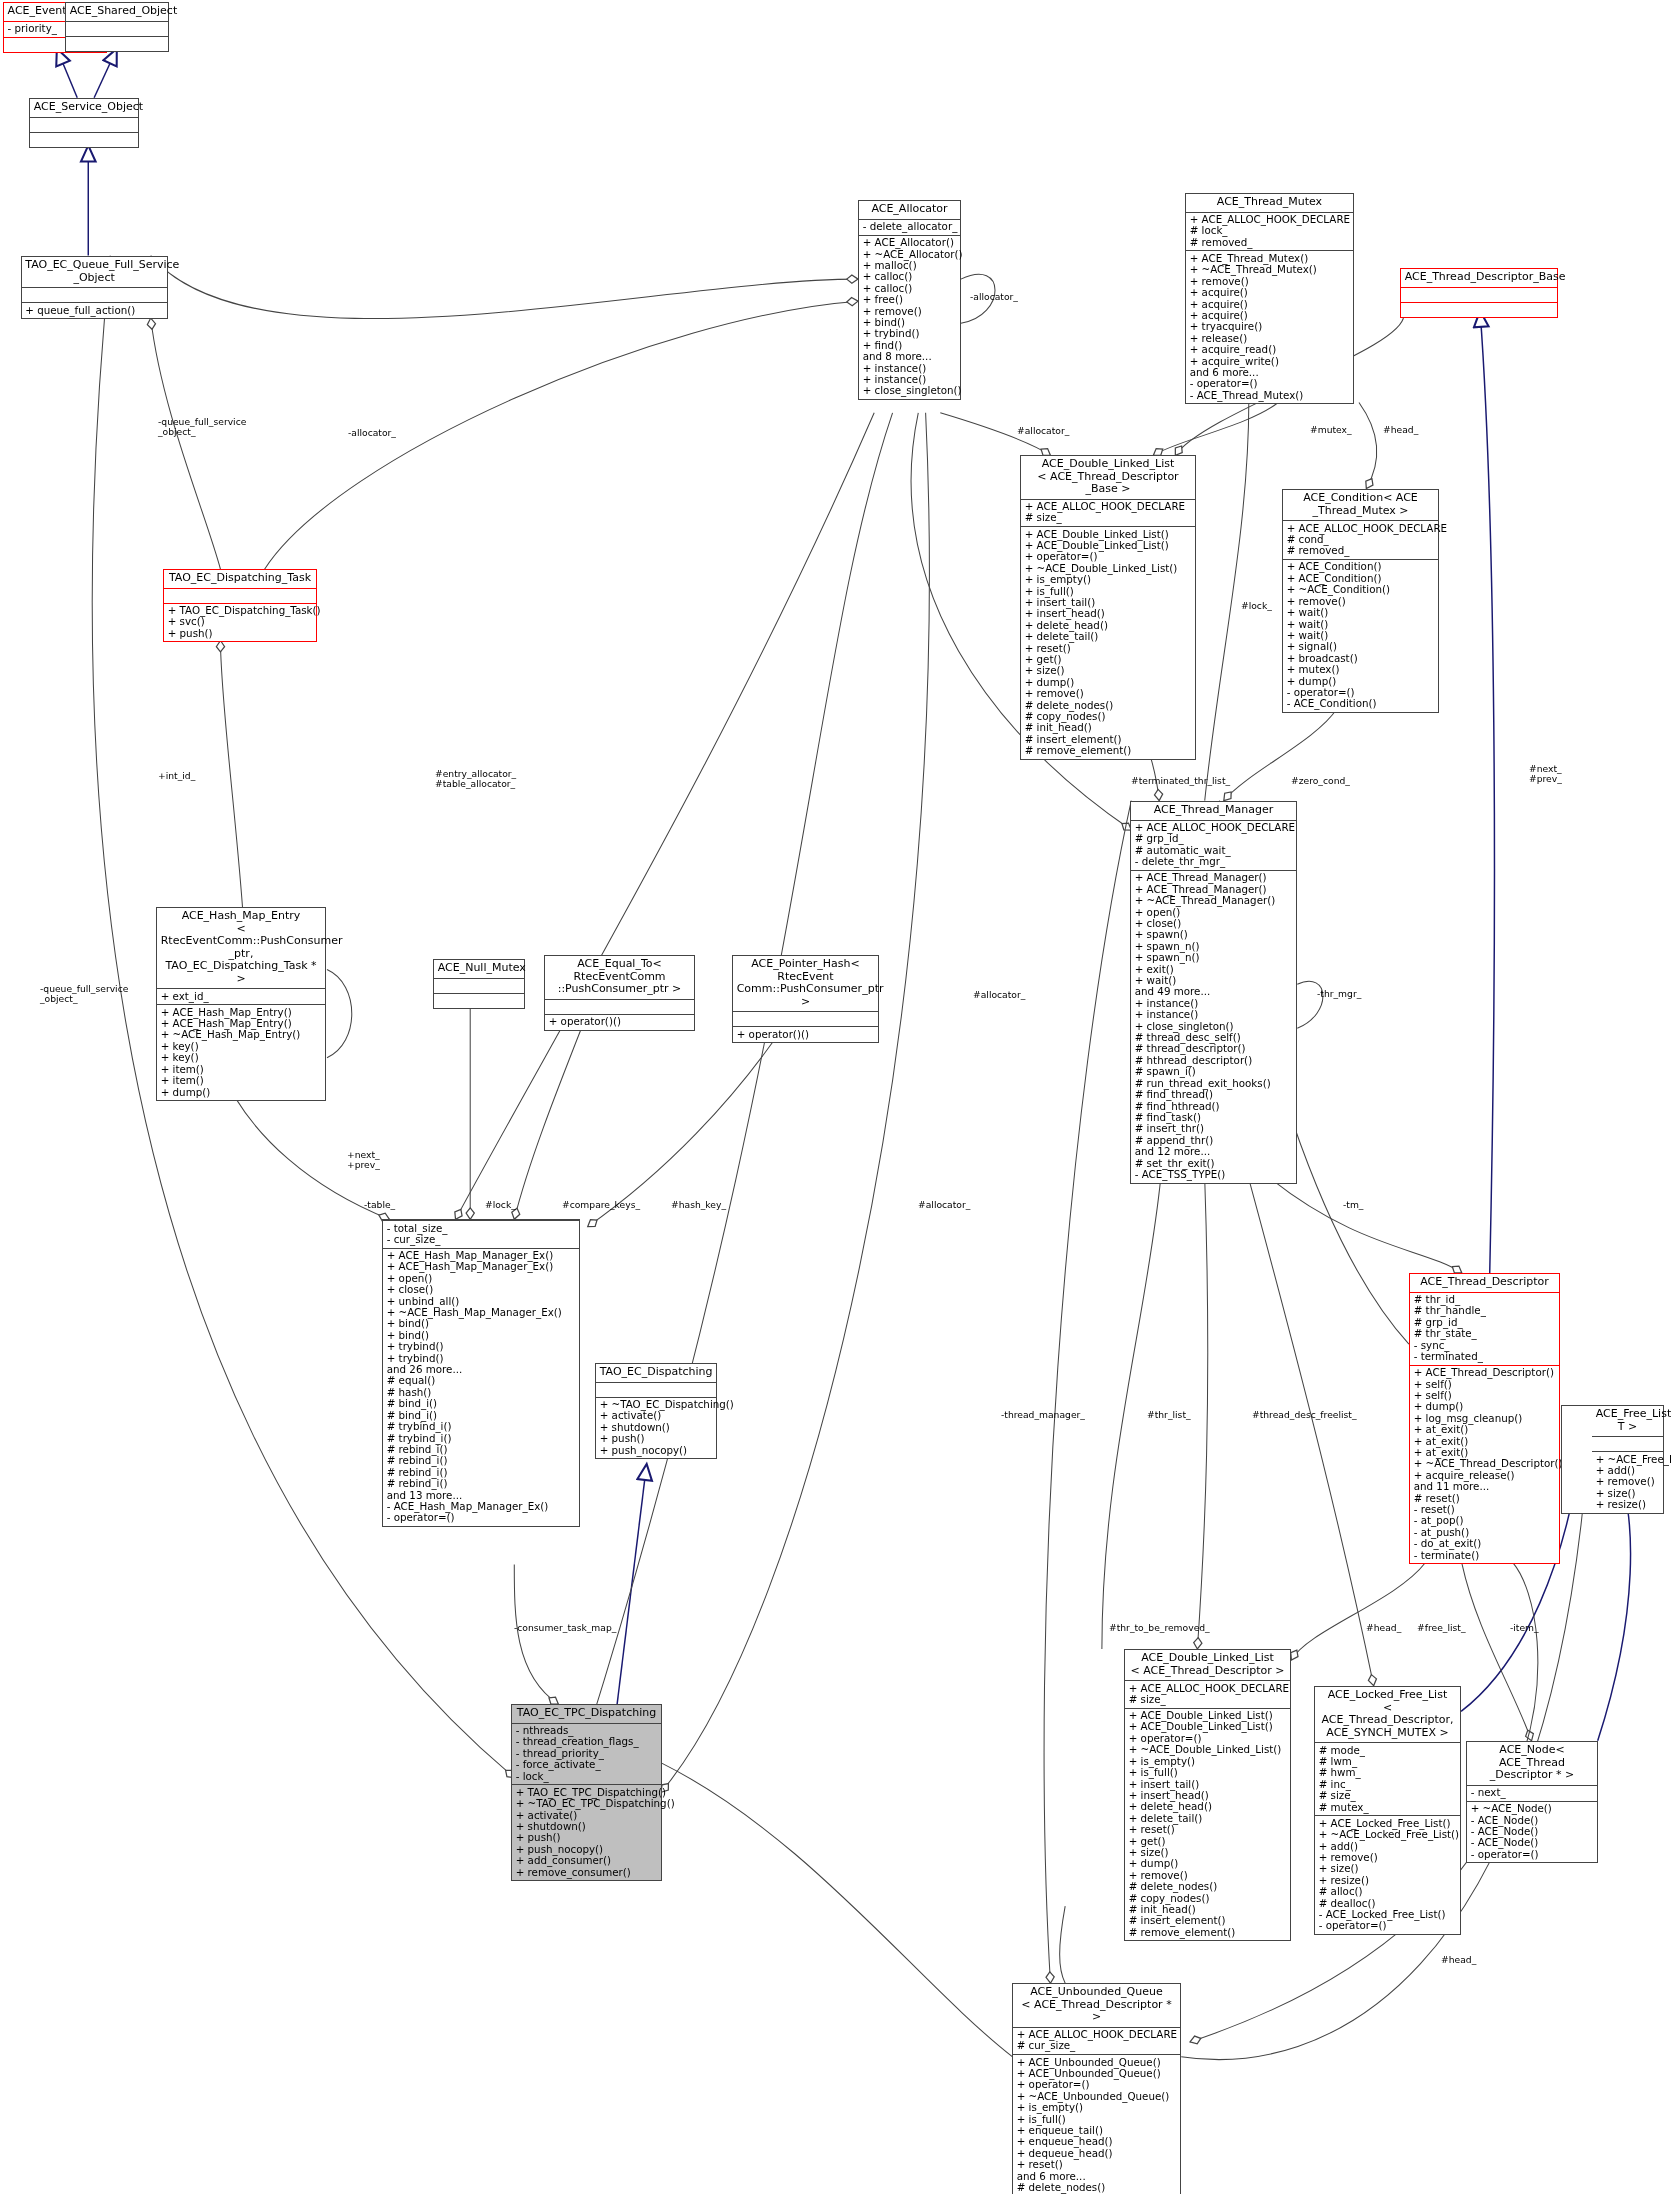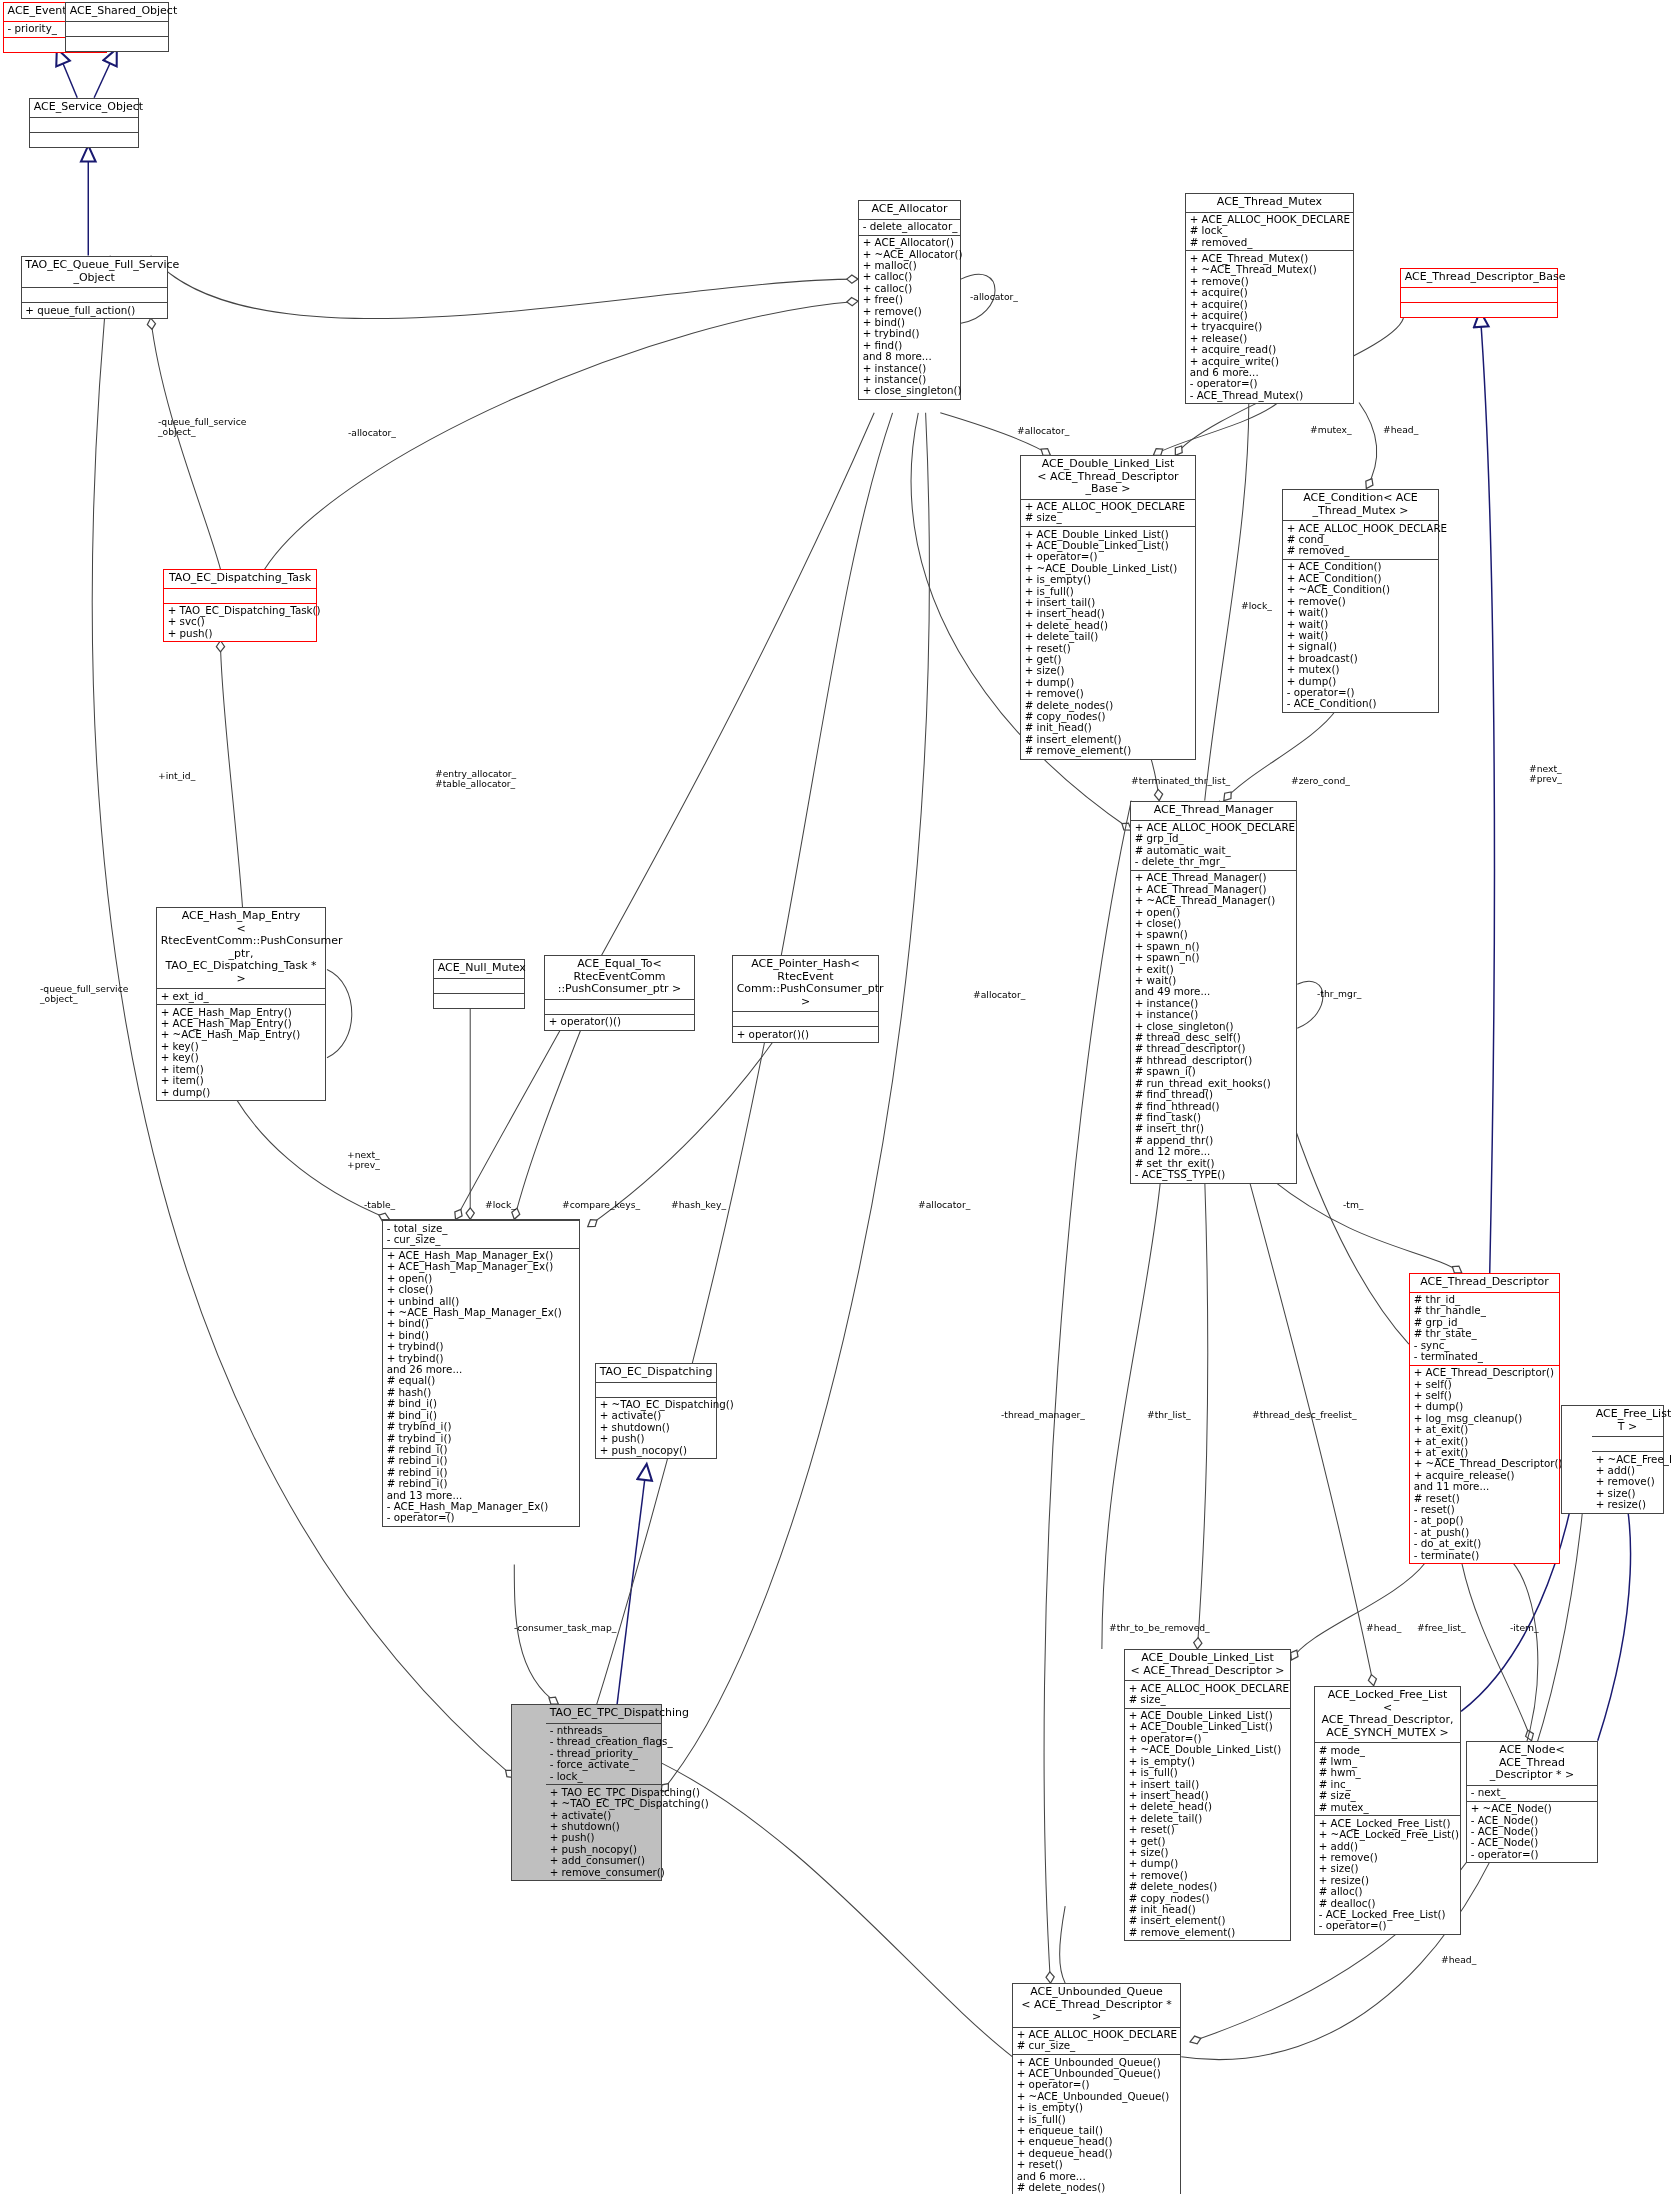--- a/index.html
+++ b/index.html
@@ -1,21 +1,21 @@
 <!DOCTYPE html>
 <html style="font-size:11.8px"><head>
 <meta charset="utf-8">
 <style>
   html,body{margin:0;padding:0;background:#ffffff;}
   #canvas{position:relative;width:1672px;height:2194px;background:#fff;
           font-family:"DejaVu Sans","Liberation Sans",sans-serif;}
   svg.edges{position:absolute;left:0;top:0;width:1672px;height:2194px;overflow:visible;}
   .node{position:absolute;box-sizing:border-box;border:1.5px solid #444;background:#fff;}
   .node.red{border:1.5px solid #ff0000;}
-  .node.gray{background:#bfbfbf;padding-left:34px;}
+  .node.gray{background:#bfbfbf;}
   .node .title{padding:2.2px 3.7px 2.9px 3.7px;text-align:center;font-size:11px;line-height:12.5px;
                color:#000;white-space:pre-line;}
   .node .sep{height:0;border-top:1.1px solid #444;}
   .node.red .sep{border-top:1.1px solid #ff0000;}
   .node .attrs,.node .ops{padding:1.5px 3.7px 2.2px 3.7px;font-size:10.3px;line-height:11.4px;color:#000;}
   .node .row{white-space:pre;}
   .node .empty{height:10.3px;}
   .elabel{position:absolute;font-size:9.2px;line-height:10px;color:#000;white-space:pre-line;}
 </style>
 </head>

